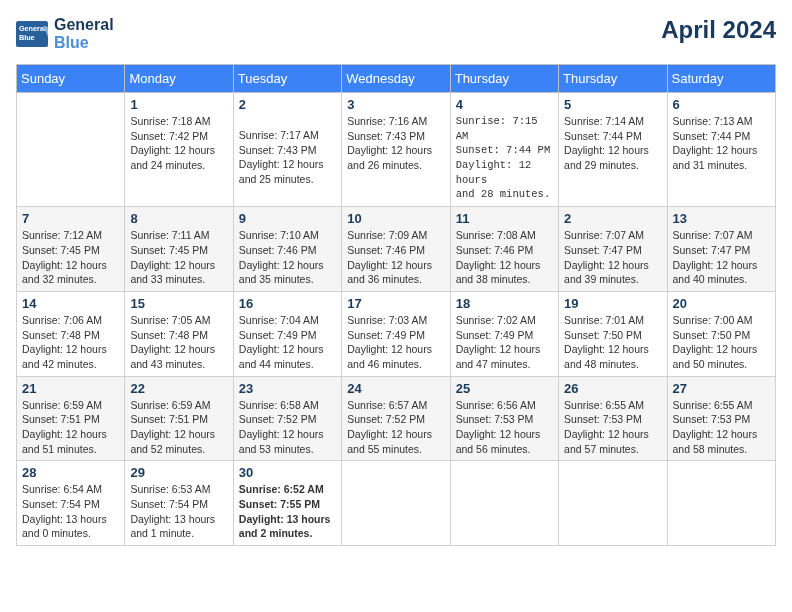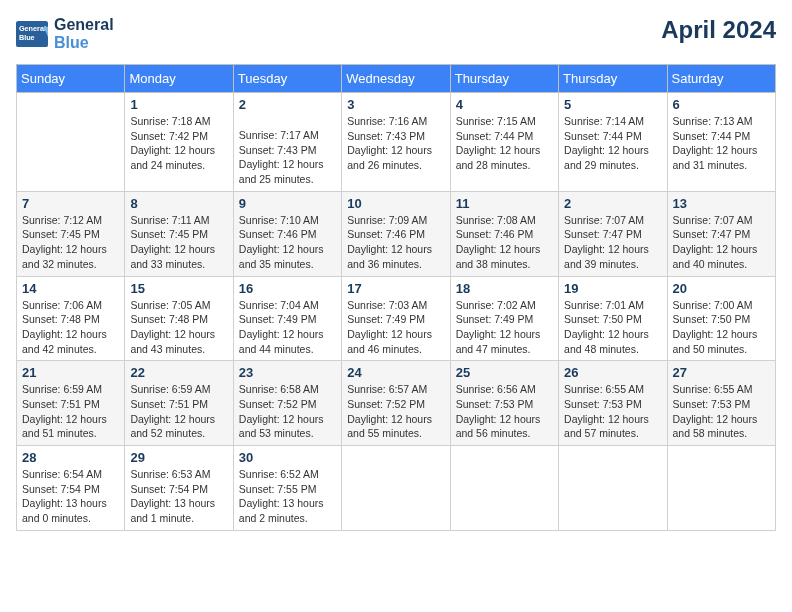--- a/index.html
+++ b/index.html
@@ -131,21 +131,21 @@
         </td>
         <td>
           <span class="day-number">3</span>
           <div class="day-info" style="white-space: pre-line;">Sunrise: 7:16 AM
 Sunset: 7:43 PM
 Daylight: 12 hours
 and 26 minutes.</div>
         </td>
         <td>
           <span class="day-number">4</span>
-          <div class="day-info" style="white-space: pre-line;">Sunrise: 7:15 AM
+          <div class="day-info" style="white-space: pre-line; font-family: Liberation Mono, monospace;">Sunrise: 7:15 AM
 Sunset: 7:44 PM
 Daylight: 12 hours
 and 28 minutes.</div>
         </td>
         <td>
           <span class="day-number">5</span>
           <div class="day-info" style="white-space: pre-line;">Sunrise: 7:14 AM
 Sunset: 7:44 PM
 Daylight: 12 hours
 and 29 minutes.</div>
@@ -321,21 +321,21 @@
         </td>
         <td>
           <span class="day-number">29</span>
           <div class="day-info" style="white-space: pre-line;">Sunrise: 6:53 AM
 Sunset: 7:54 PM
 Daylight: 13 hours
 and 1 minute.</div>
         </td>
         <td>
           <span class="day-number">30</span>
-          <div class="day-info" style="white-space: pre-line;">Sunrise: 6:52 AM
+          <div class="day-info" style="white-space: pre-line; font-weight: bold;">Sunrise: 6:52 AM
 Sunset: 7:55 PM
 Daylight: 13 hours
 and 2 minutes.</div>
         </td>
         <td class="empty-cell"></td>
         <td class="empty-cell"></td>
         <td class="empty-cell"></td>
         <td class="empty-cell"></td>
       </tr>
     </tbody>

